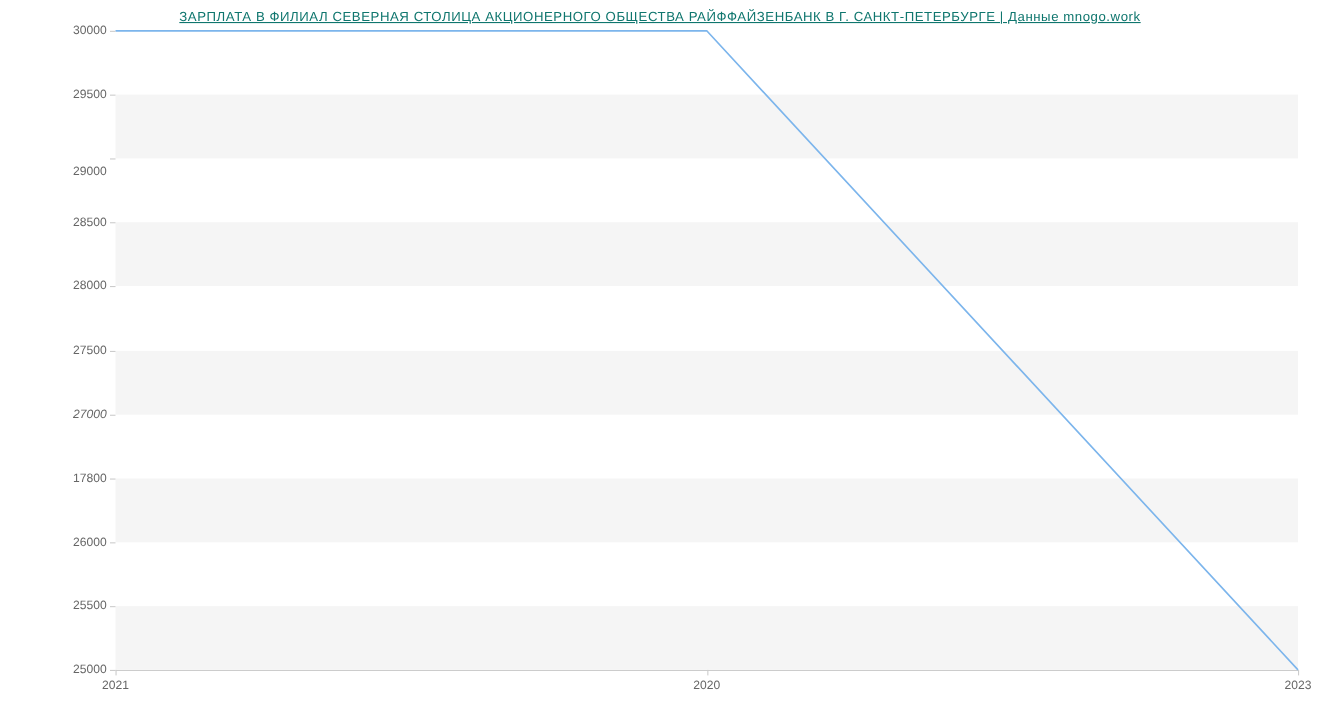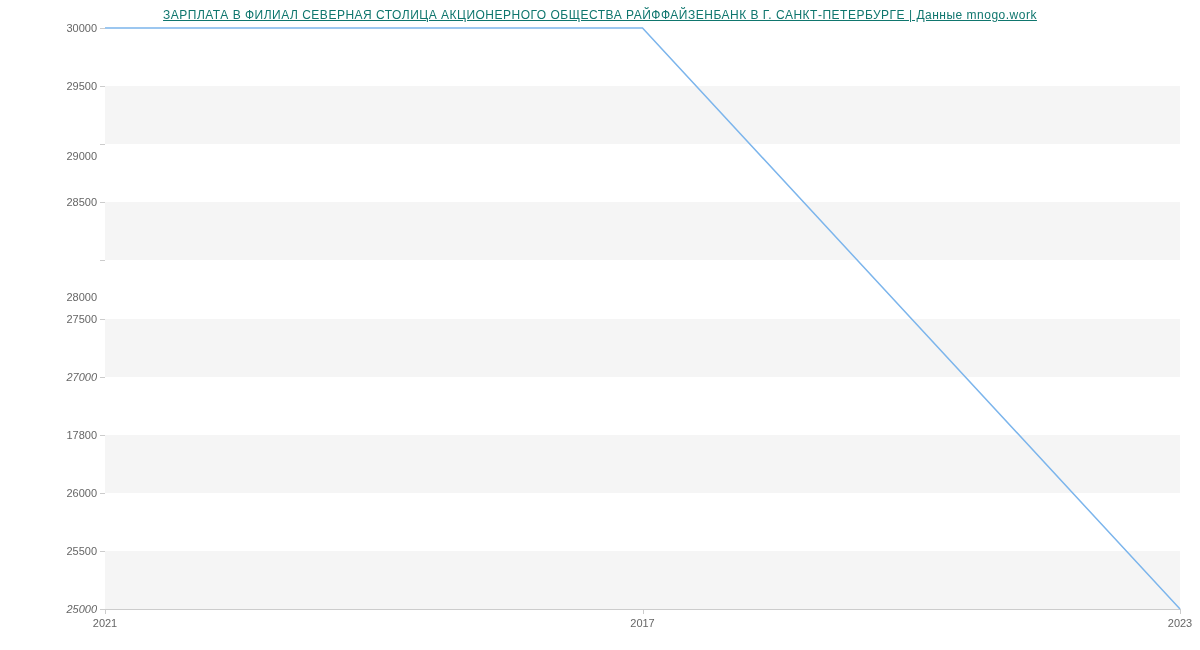--- a/index.html
+++ b/index.html
@@ -93,42 +93,42 @@
   <div class="chart-title">ЗАРПЛАТА В ФИЛИАЛ СЕВЕРНАЯ СТОЛИЦА АКЦИОНЕРНОГО ОБЩЕСТВА РАЙФФАЙЗЕНБАНК В Г. САНКТ-ПЕТЕРБУРГЕ | Данные mnogo.work</div>
   <div class="plot-area" id="plot-area">
       <div class="grid-band" style="top: 10%; height: 10%;"></div>
       <div class="grid-band" style="top: 30%; height: 10%;"></div>
       <div class="grid-band" style="top: 50%; height: 10%;"></div>
       <div class="grid-band" style="top: 70%; height: 10%;"></div>
       <div class="grid-band" style="top: 90%; height: 10%;"></div>
     <svg class="line-svg" id="line-svg" preserveAspectRatio="none" viewBox="0 0 100 100">
       <polyline id="data-polyline" class="data-line" points="0,0 50,0 100,100" vector-effect="non-scaling-stroke" style="stroke: rgb(124, 181, 236);"></polyline>
     </svg>
-  <div class="y-tick-label" style="top: 100%; font-style: italic;">25000</div>
+  <div class="y-tick-label" style="top: 100%;">25000</div>
       <div class="y-tick-mark" style="top: 100%;"></div>
       <div class="y-tick-label" style="top: 90%;">25500</div>
       <div class="y-tick-mark" style="top: 90%;"></div>
       <div class="y-tick-label" style="top: 80%;">26000</div>
       <div class="y-tick-mark" style="top: 80%;"></div>
       <div class="y-tick-label" style="top: 70%;">17800</div>
       <div class="y-tick-mark" style="top: 70%;"></div>
       <div class="y-tick-label" style="top: 60%; font-style: italic;">27000</div>
       <div class="y-tick-mark" style="top: 60%;"></div>
       <div class="y-tick-label" style="top: 50%;">27500</div>
       <div class="y-tick-mark" style="top: 50%;"></div>
-      <div class="y-tick-label" style="top: 40%; margin-top: 37px;">28000</div>
+      <div class="y-tick-label" style="top: 40%;">28000</div>
       <div class="y-tick-mark" style="top: 40%;"></div>
       <div class="y-tick-label" style="top: 30%;">28500</div>
       <div class="y-tick-mark" style="top: 30%;"></div>
       <div class="y-tick-label" style="top: 20%; margin-top: 12px;">29000</div>
       <div class="y-tick-mark" style="top: 20%;"></div>
       <div class="y-tick-label" style="top: 10%;">29500</div>
       <div class="y-tick-mark" style="top: 10%;"></div>
       <div class="y-tick-label" style="top: 0%;">30000</div>
       <div class="y-tick-mark" style="top: 0%;"></div>
       <div class="x-tick-label" style="left: 0%;">2021</div>
       <div class="x-tick-mark" style="left: 0%;"></div>
-      <div class="x-tick-label" style="left: 50%;">2017</div>
+      <div class="x-tick-label" style="left: 50%;">2020</div>
       <div class="x-tick-mark" style="left: 50%;"></div>
       <div class="x-tick-label" style="left: 100%;">2023</div>
       <div class="x-tick-mark" style="left: 100%;"></div>
     </div>
 </div>
 
 </body></html>

